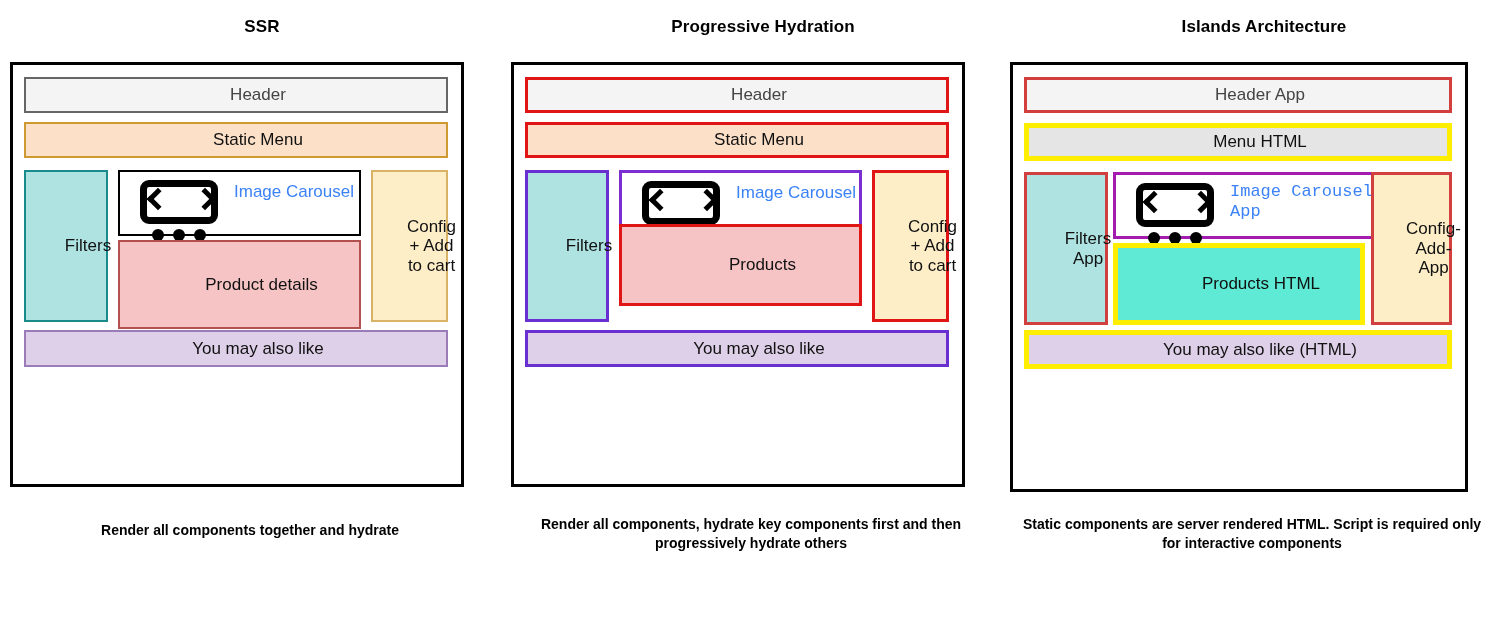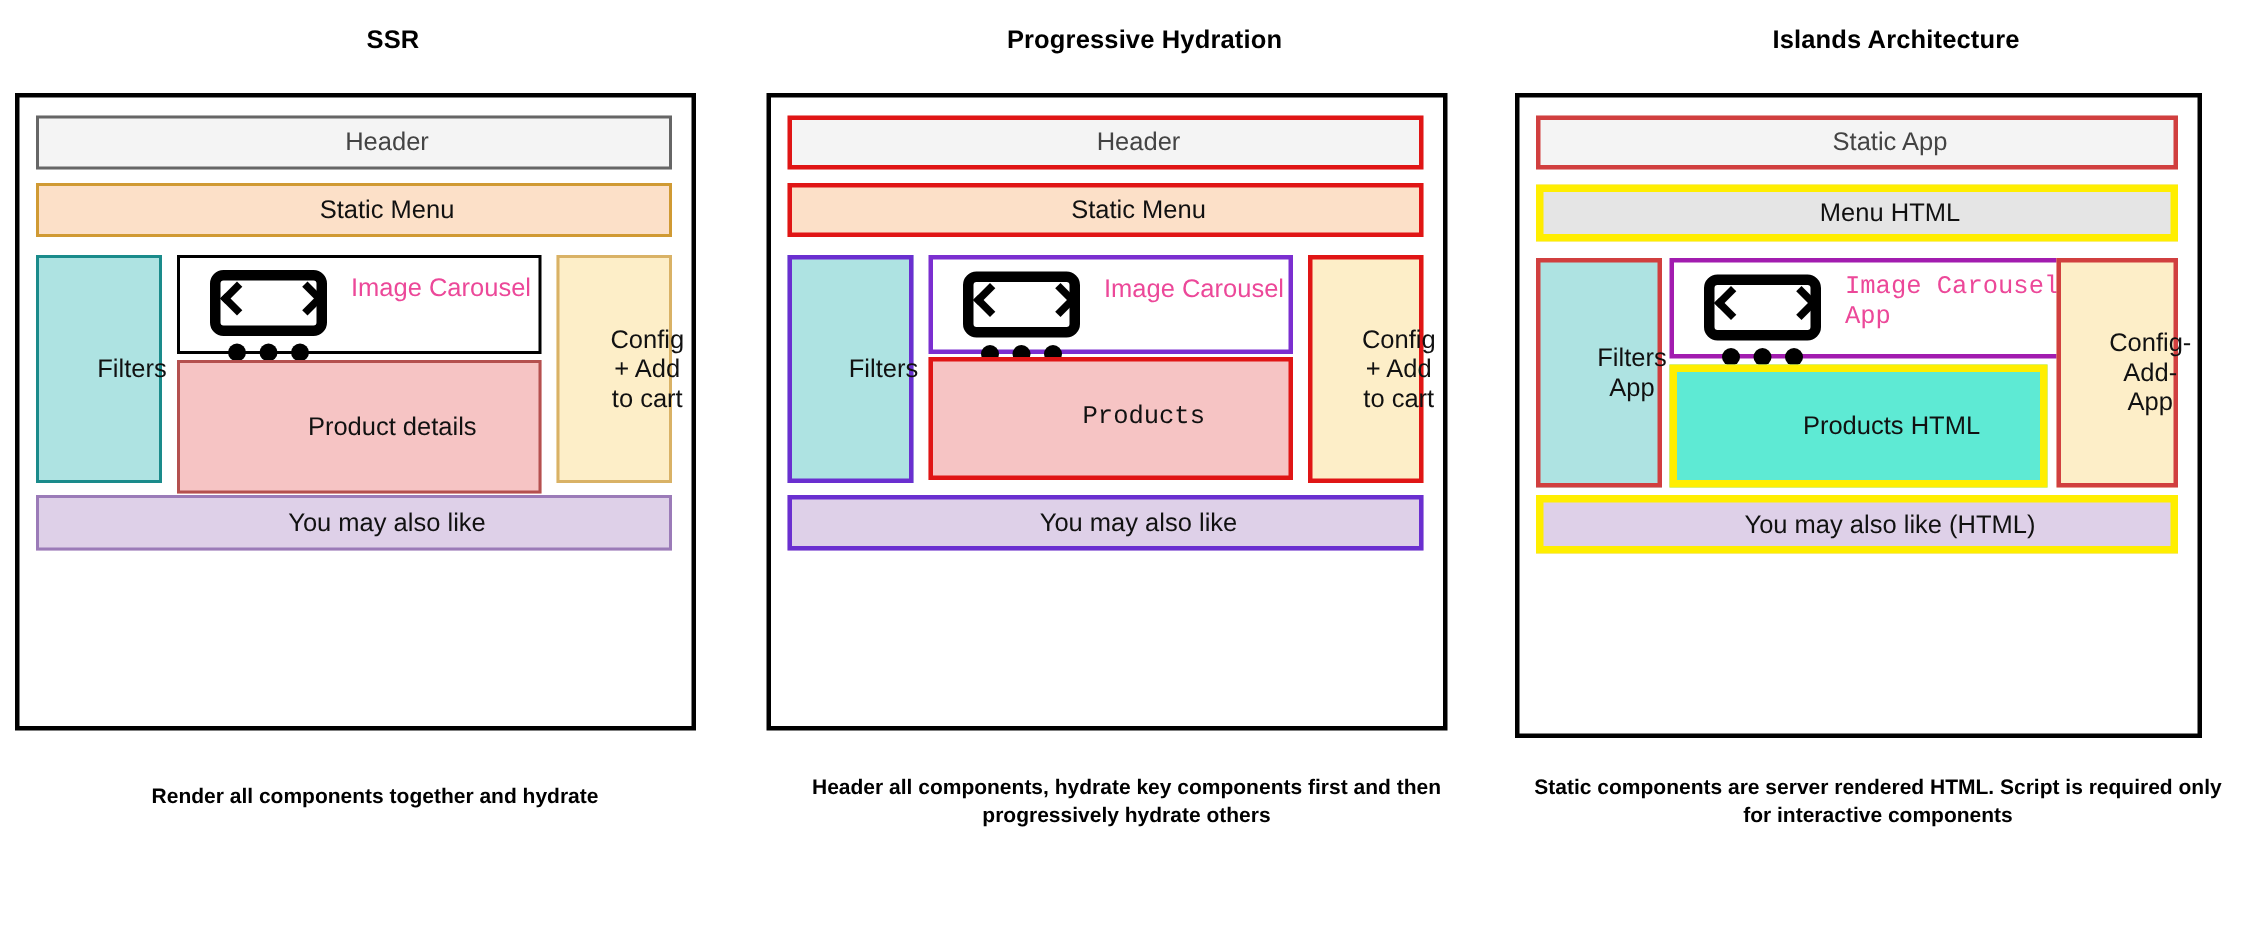--- a/index.html
+++ b/index.html
@@ -91,22 +91,22 @@
 
   
   .p2 .b-header  { left: 11px;  top: 12px;  width: 424px; height: 36px;
                    background:#f4f4f4; border:3px solid #e01515; color:#444; }
   .p2 .b-menu    { left: 11px;  top: 57px;  width: 424px; height: 36px;
                    background:#fce0c8; border:3px solid #e01515; }
   .p2 .b-filters { left: 11px;  top: 105px; width: 84px;  height: 152px;
                    background:#aee3e2; border:3px solid #6a2fd0; }
   .p2 .b-carousel{ left: 105px; top: 105px; width: 243px; height: 66px;
                    background:#ffffff; border:3px solid #7b2fd0; }
-  .p2 .b-details { left: 105px; top: 173px; width: 243px; height: 82px;
-                   background:#f6c4c4; border:3px solid #e01515;font-family:Liberation Mono, monospace; }
+  .p2 .b-details { left: 105px; top: 159px; width: 243px; height: 82px;
+                   background:#f6c4c4; border:3px solid #e01515; }
   .p2 .b-config  { left: 358px; top: 105px; width: 77px;  height: 152px;
                    background:#fdeec8; border:3px solid #e01515; }
   .p2 .b-also    { left: 11px;  top: 265px; width: 424px; height: 37px;
                    background:#ded0e8; border:3px solid #6a2fd0; }
 
   
   .p3 .b-header  { left: 11px;  top: 12px;  width: 428px; height: 36px;
                    background:#f4f4f4; border:3px solid #d13f3f; color:#444; }
   .p3 .b-menu    { left: 11px;  top: 58px;  width: 428px; height: 38px;
                    background:#e5e5e5; border:5px solid #ffee00; }
@@ -169,21 +169,21 @@
     background: #000000;
   }
   .carousel-label {
     flex: 1;
     align-self: flex-start;
     padding-top: 10px;
     padding-left: 2px;
     font-size: 17px;
     line-height: 1.18;
     text-align: left;
-    color: #ec4899;
+    color: #3b82f6;
   }
   .p3 .carousel-label { padding-top: 7px; }
 
   
   .caption {
     position: absolute;
     left: 0;
     top: 516px;
     width: 100%;
     text-align: center;
@@ -266,29 +266,29 @@
         </div>
       </div>
 
       <div class="box b-details">Products</div>
 
       <div class="box b-config">Config + Add to cart</div>
 
       <div class="box b-also">You may also like</div>
     </div>
 
-    <div class="caption">Header all components, hydrate key components first and then progressively hydrate others</div>
+    <div class="caption">Render all components, hydrate key components first and then progressively hydrate others</div>
   </div>
 
   <div class="panel p3">
     <div class="panel-title">Islands Architecture</div>
 
     <div class="frame">
 
-      <div class="box b-header">Static App</div>
+      <div class="box b-header">Header App</div>
 
       <div class="box b-menu">Menu HTML</div>
 
       <div class="box b-filters">Filters App</div>
 
       <div class="box b-carousel">
         <div class="carousel-inner">
           <div class="carousel-art">
             <div class="screen"></div>
             <div class="chev left"></div>

